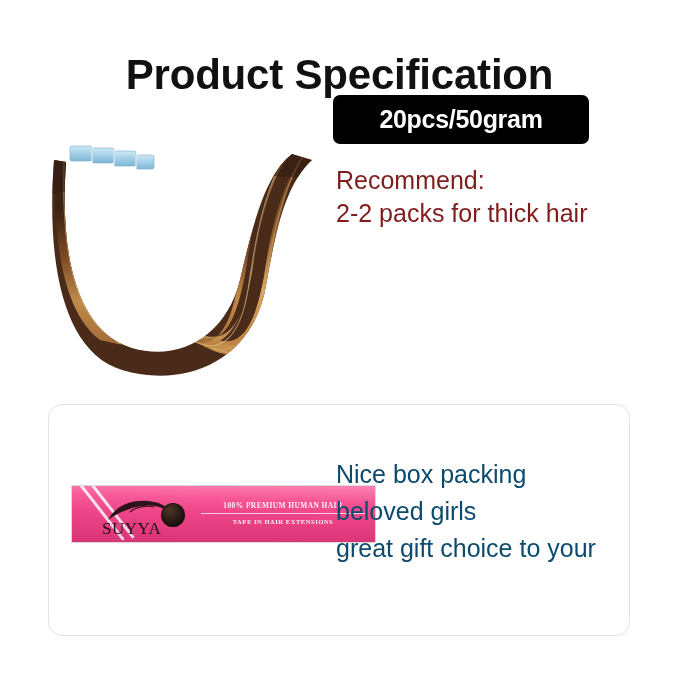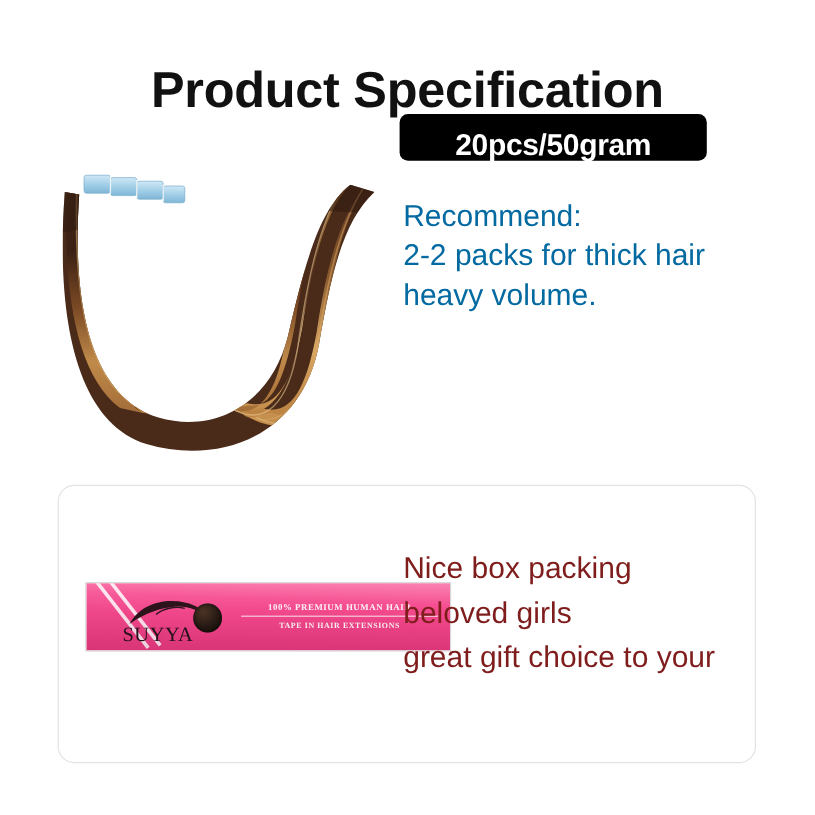--- a/index.html
+++ b/index.html
@@ -23,35 +23,35 @@
   
   .hair-figure {
     position:absolute; left:40px; top:140px;
     width:300px; height:240px;
   }
   .hair-svg { display:block; width:300px; height:240px; }
 
   
   .spec-badge {
     position:absolute; left:333px; top:95px;
-    width:256px; height:39px;
+    width:256px; height:49px;
     background:#000000; border-radius:7px;
-    display:flex; align-items:flex-end; justify-content:center;
+    display:flex; align-items:center; justify-content:center;
   }
   .spec-badge-label {
     color:#ffffff; font-size:25px; font-weight:bold;
     letter-spacing:-0.3px; line-height:1;
   }
 
   
   .recommend-block {
     position:absolute; left:336px; top:164px; width:320px;
   }
   .recommend-line {
-    font-size:25px; color:#0369a1; line-height:33px;
+    font-size:25px; color:#7f1d1d; line-height:33px;
     white-space:nowrap; font-weight:400;
   }
 
   
   .packaging-card {
     position:absolute; left:48px; top:404px;
     width:582px; height:232px;
     background:#ffffff;
     border:1px solid #e3e3e3;
     border-radius:14px;
@@ -106,21 +106,21 @@
     font-size:6.6px; color:#fdf3f7; font-weight:bold;
     letter-spacing:0.5px; line-height:11px; white-space:nowrap;
     font-family:"Liberation Serif", serif;
   }
 
   
   .packaging-text {
     position:absolute; left:336px; top:456px; width:300px;
   }
   .packaging-line {
-    font-size:25px; color:#7f1d1d; line-height:37px;
+    font-size:25px; color:#0c4a6e; line-height:37px;
     white-space:nowrap; font-weight:400;
   }
 </style>
 </head>
 <body>
 
 <div id="root">
 
   <div class="page-title">Product Specification</div>
 
@@ -202,21 +202,20 @@
     </svg>
   </div>
 
   <div class="spec-badge">
     <span class="spec-badge-label">20pcs/50gram</span>
   </div>
 
   <div class="recommend-block">
     <div class="recommend-line">Recommend:</div>
     <div class="recommend-line">2-2 packs for thick hair</div>
-    <div class="recommend-line">heavy volume.</div>
   </div>
 
   <div class="packaging-card"></div>
 
   <div class="pink-box">
     <div class="stripe stripe-a"></div>
     <div class="stripe stripe-b"></div>
 
     <div class="brand-logo">
       <svg viewBox="0 0 86 42" xmlns="http://www.w3.org/2000/svg" aria-hidden="true">

